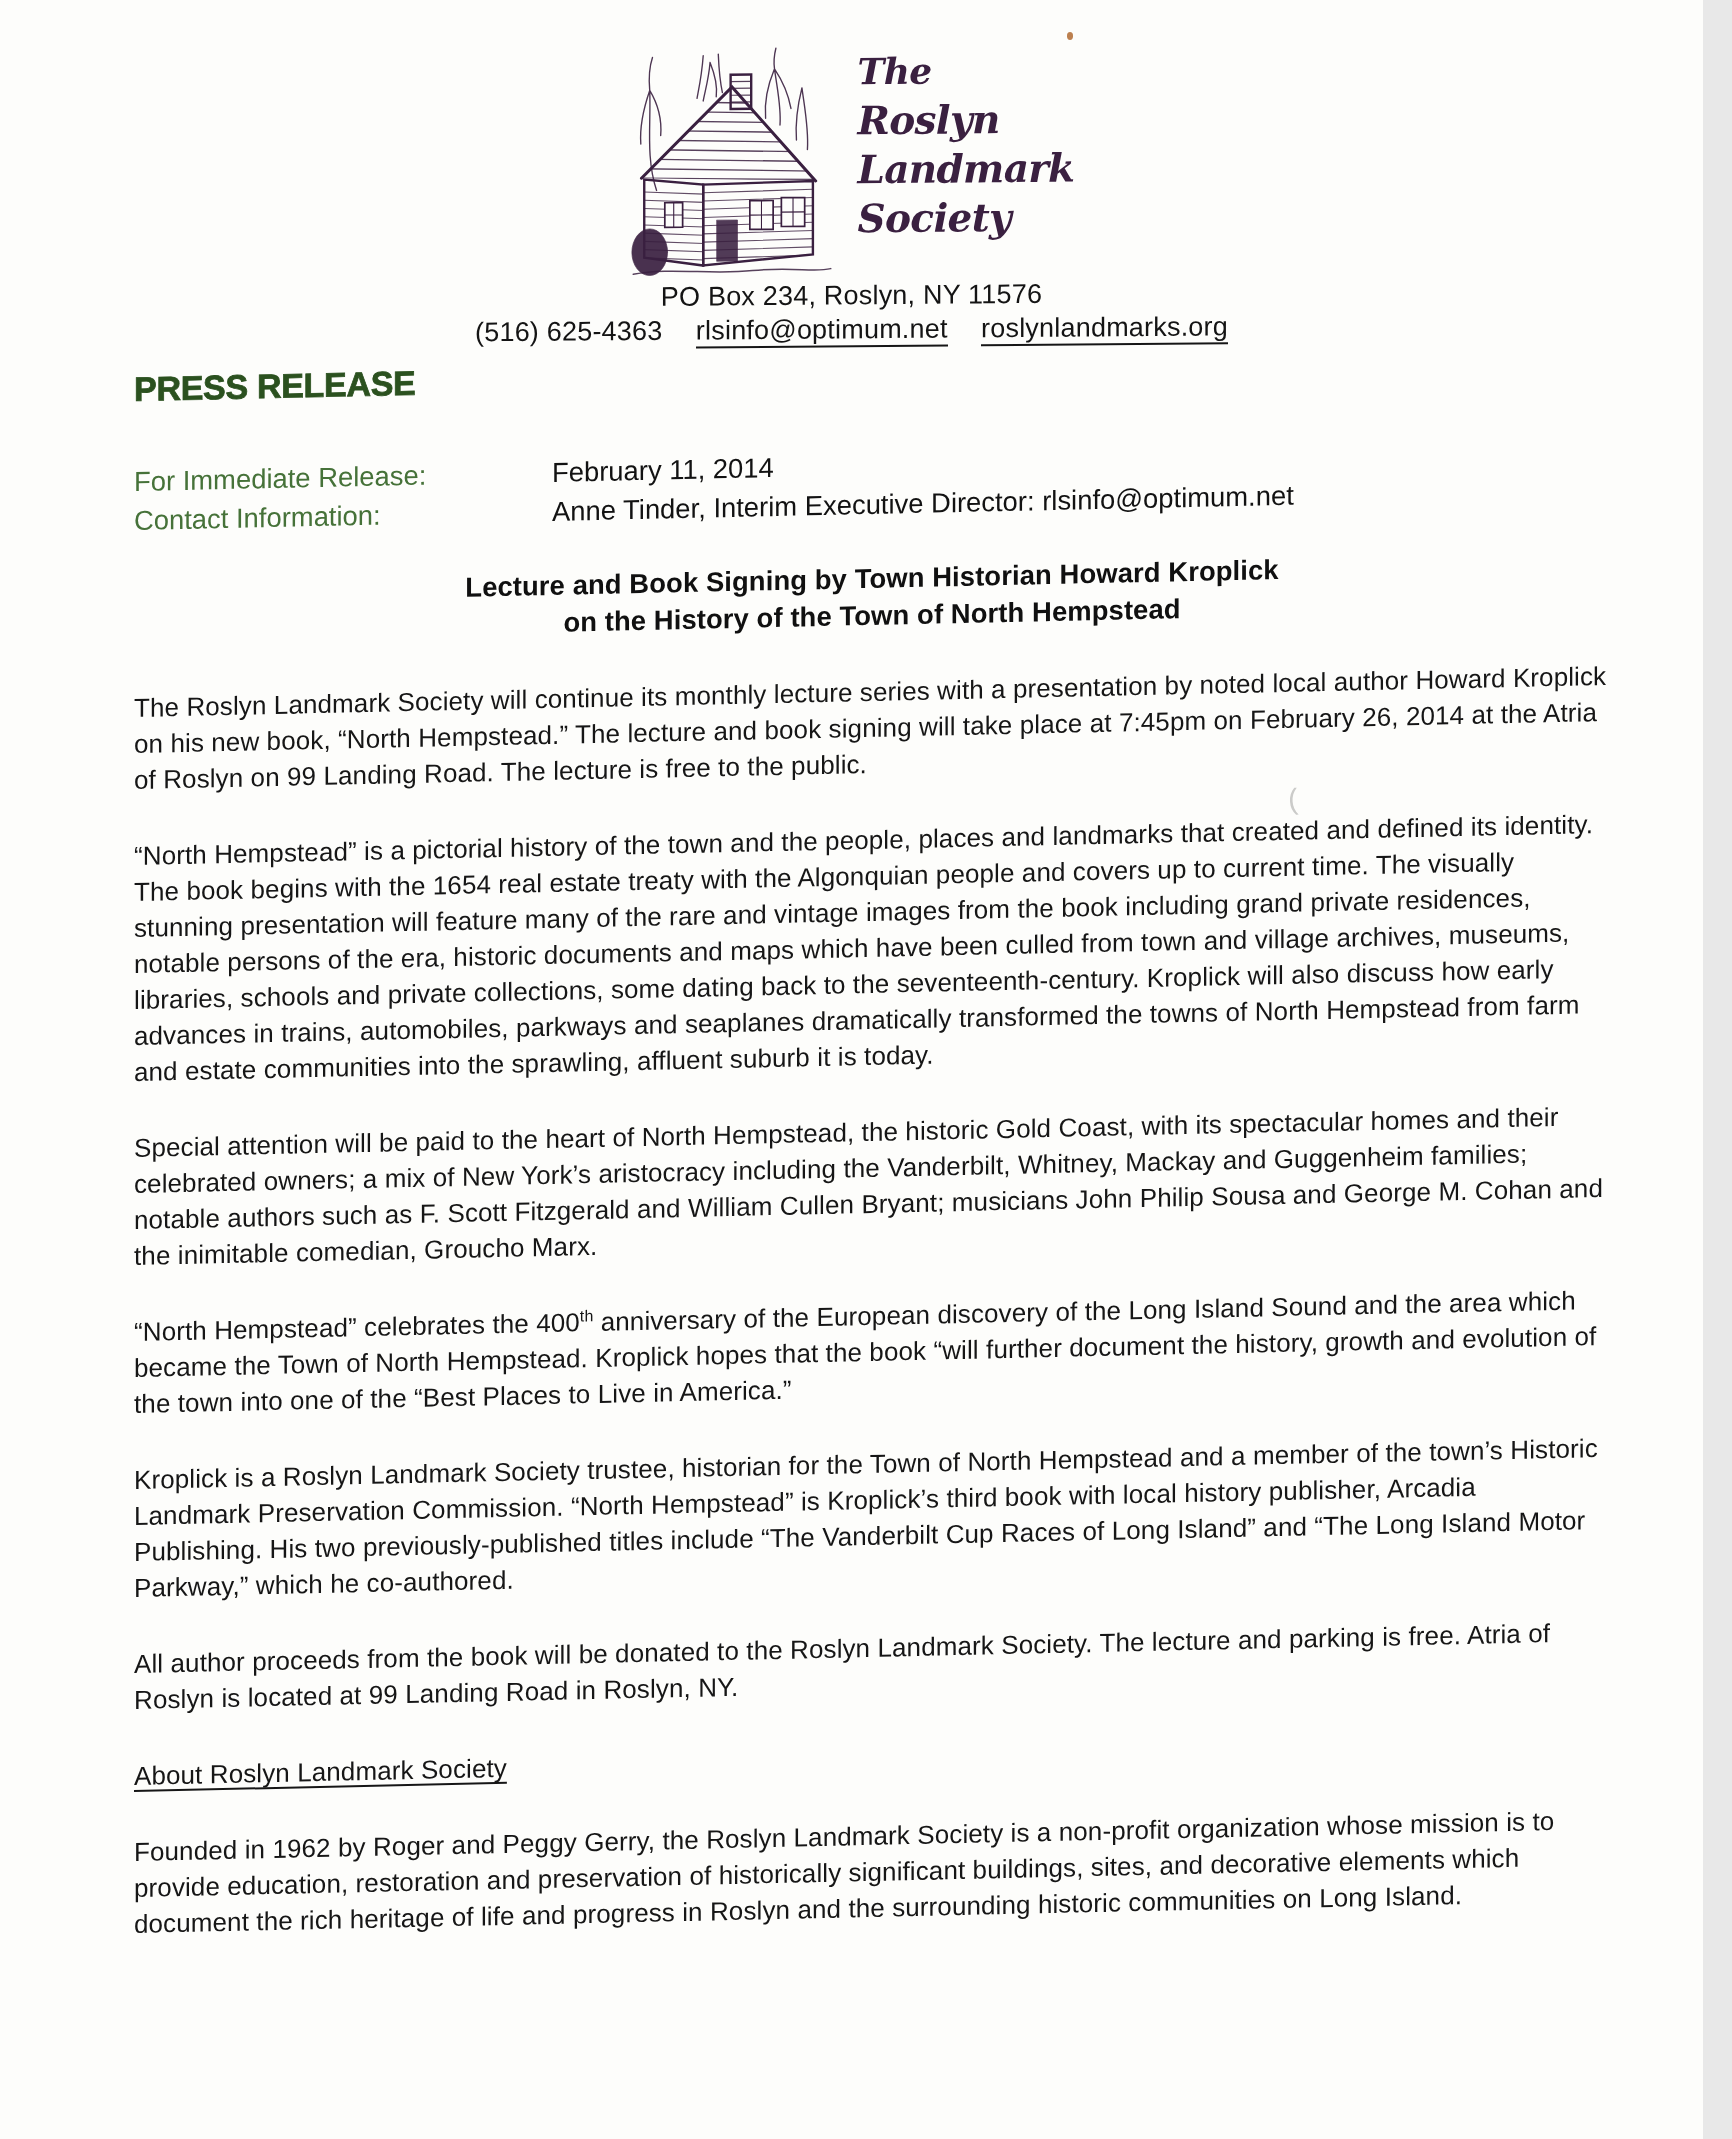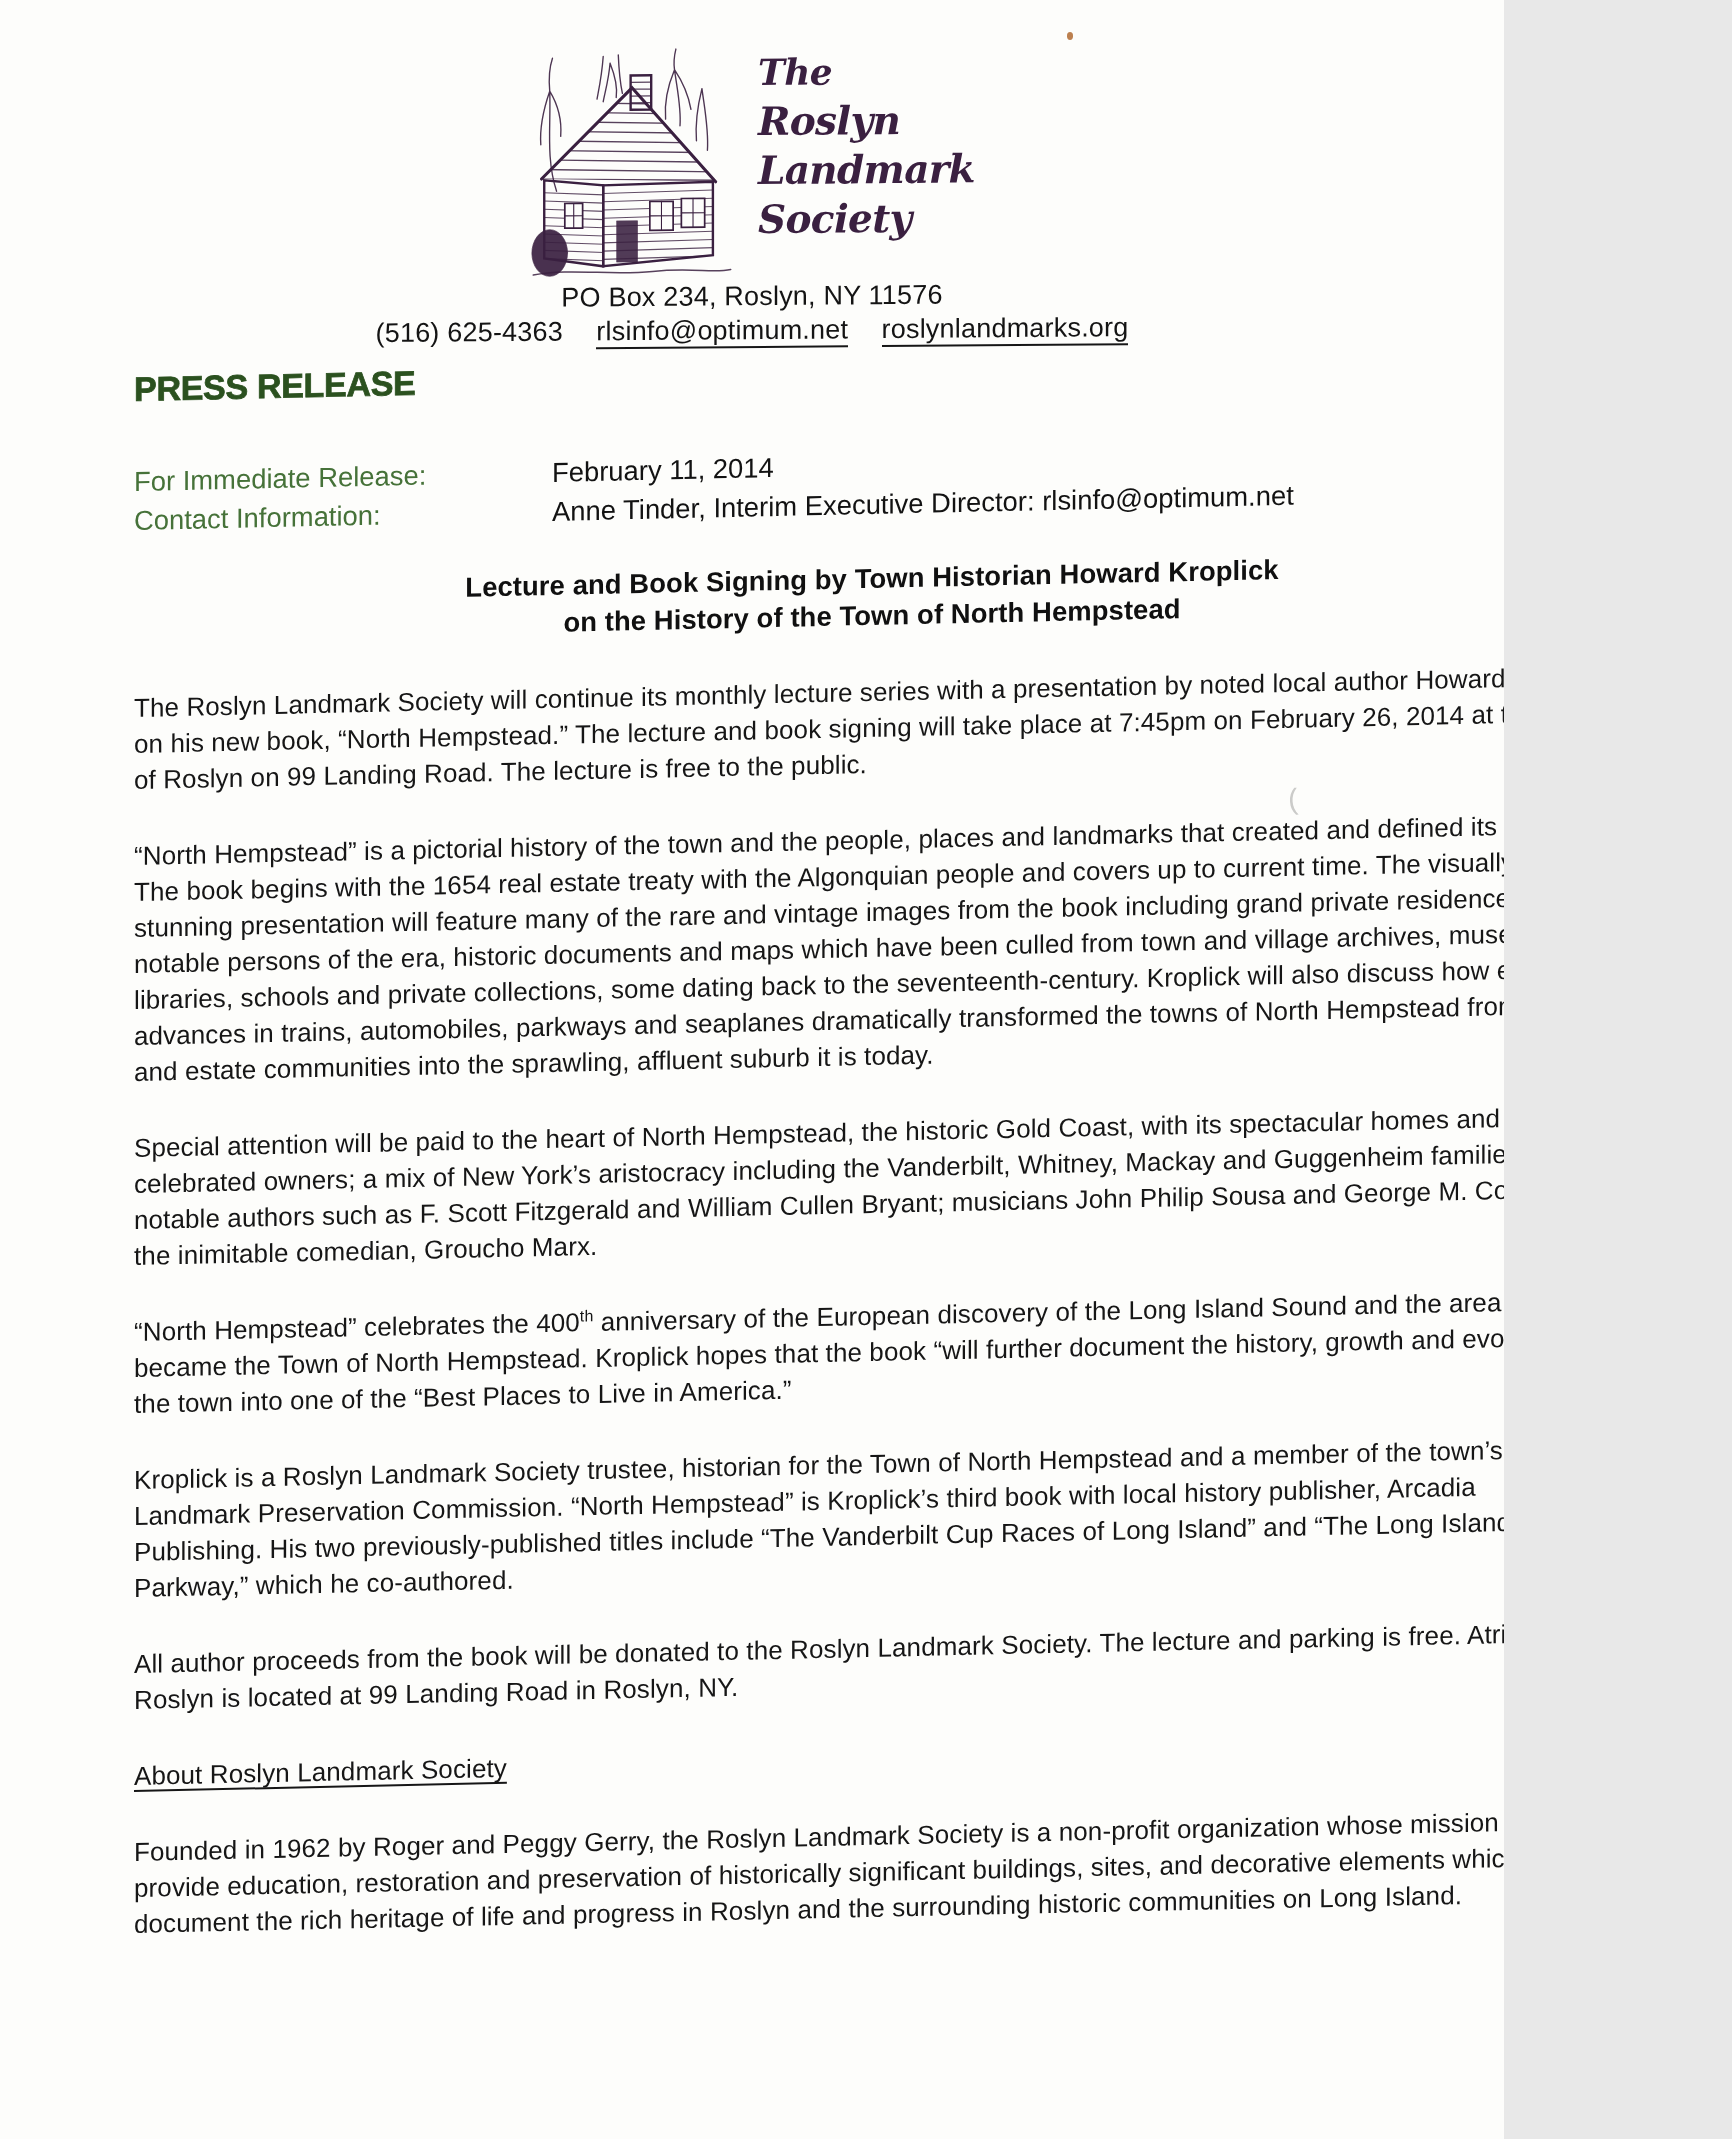--- a/index.html
+++ b/index.html
@@ -1,18 +1,18 @@
 <!DOCTYPE html>
 <html style="font-size:11px"><head>
 <meta charset="utf-8">
 <style>
   html,body{margin:0;padding:0;background:#e8e8e8;}
   .sheet{
     position:relative;
-    width:1504px;height:2140px;
+    width:1703px;height:2140px;
     background:#fdfdfb;
     overflow:hidden;
     font-family:"Liberation Sans", sans-serif;
     color:#1b1b1b;
   }
   
   .letterhead{
     position:absolute;top:53px;left:0;width:100%;
     transform:skewY(-0.45deg);transform-origin:0 0;
   }

